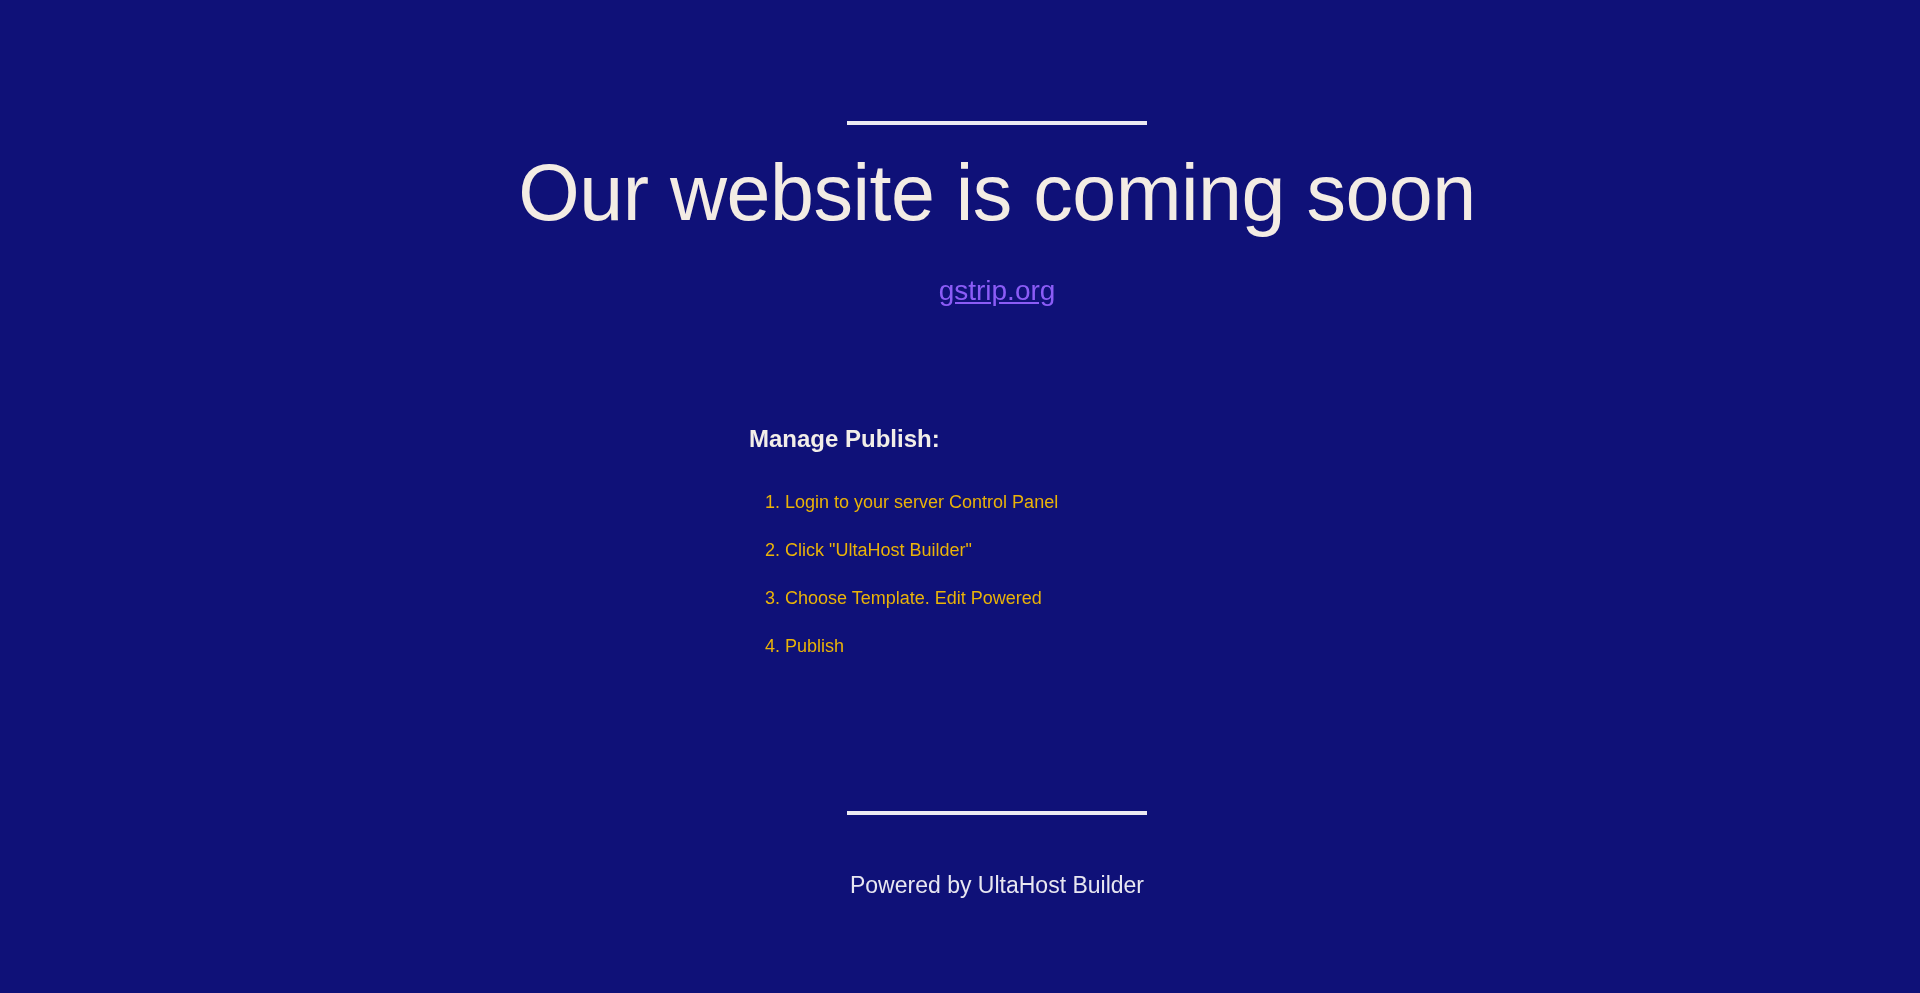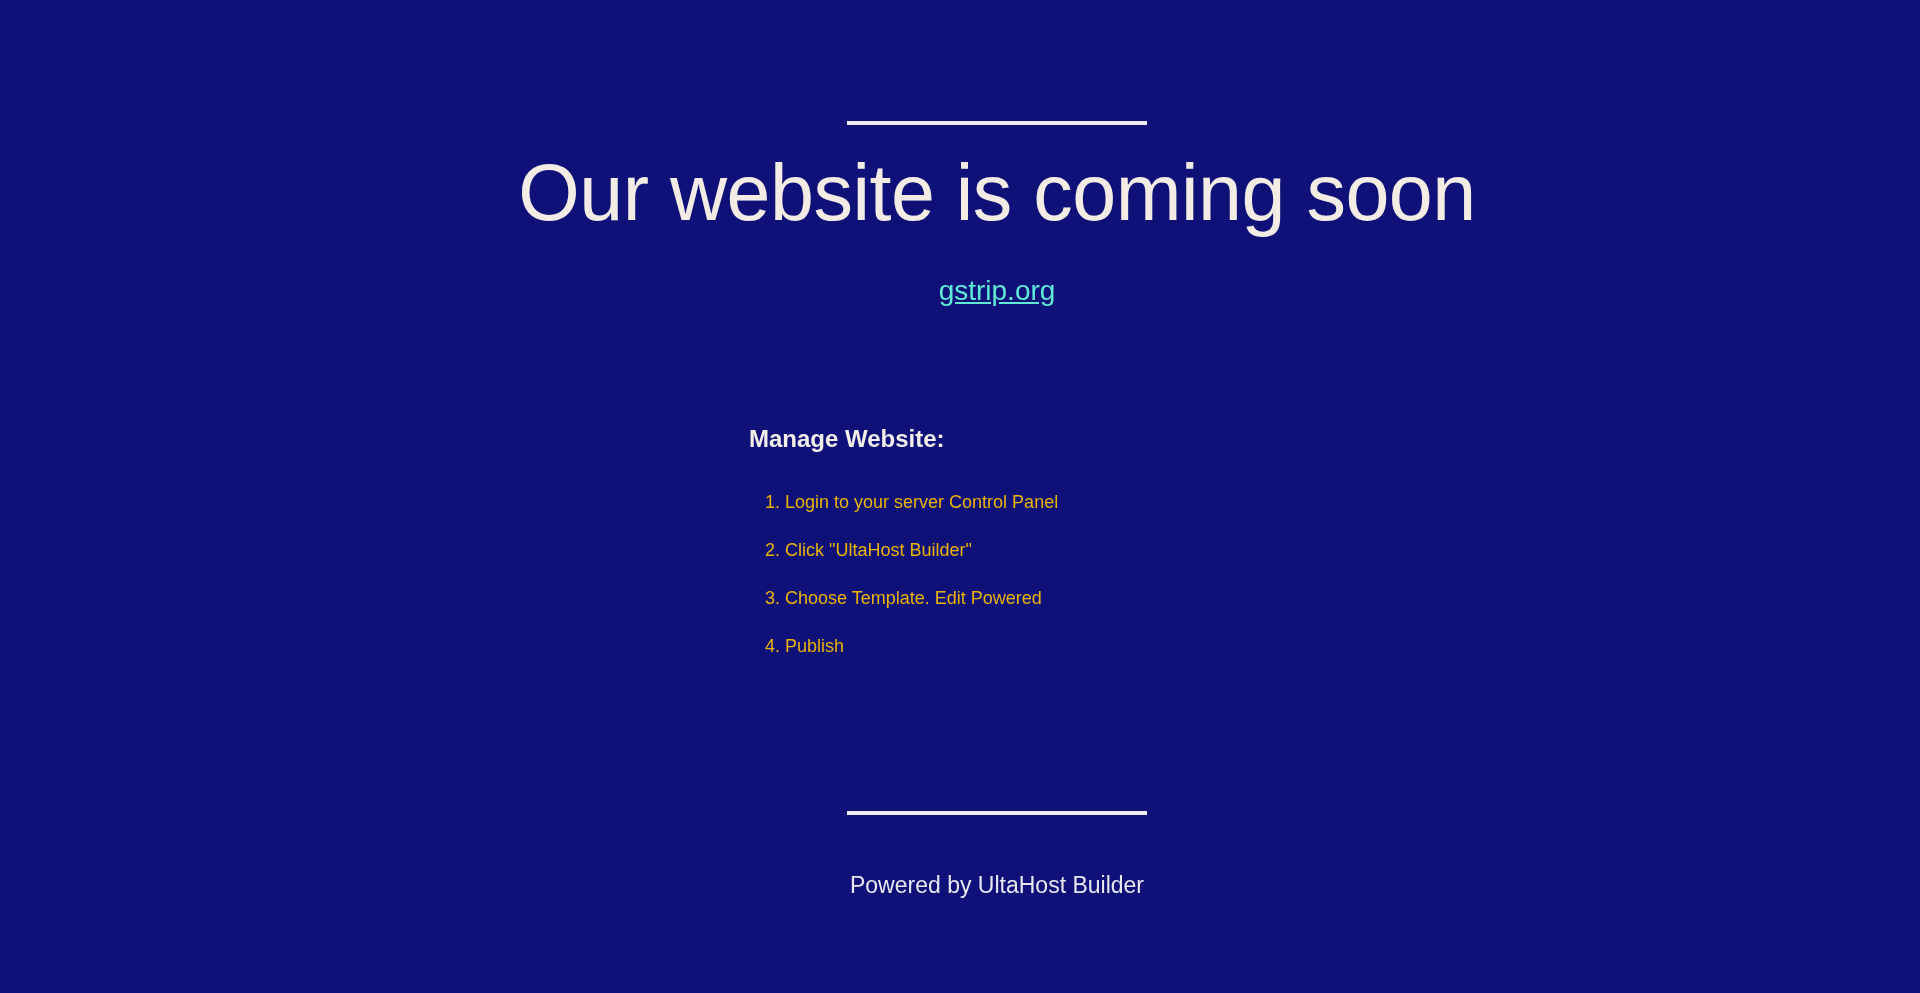--- a/index.html
+++ b/index.html
@@ -54,21 +54,21 @@
   
   .sitelink-wrap {
     position: absolute;
     top: 275px;
     left: 0;
     width: 1920px;
     text-align: center;
   }
   .sitelink {
     font-size: 28px;
-    color: #5eead4;
+    color: #8b5cf6;
     text-decoration: underline;
     text-underline-offset: 2px;
     cursor: pointer;
   }
 
   
   .manage-block {
     position: absolute;
     top: 425px;
     left: 712px;
@@ -112,21 +112,21 @@
 
   <hr class="rule rule-top">
 
   <h1 class="headline">Our website is coming soon</h1>
 
   <div class="sitelink-wrap">
     <a class="sitelink" href="#">gstrip.org</a>
   </div>
 
   <div class="manage-block">
-    <div class="manage-title">Manage Website:</div>
+    <div class="manage-title">Manage Publish:</div>
     <ol class="steps">
       <li>Login to your server Control Panel</li>
       <li>Click "UltaHost Builder"</li>
       <li>Choose Template. Edit Powered</li>
       <li>Publish</li>
     </ol>
   </div>
 
   <hr class="rule rule-bottom">
 

